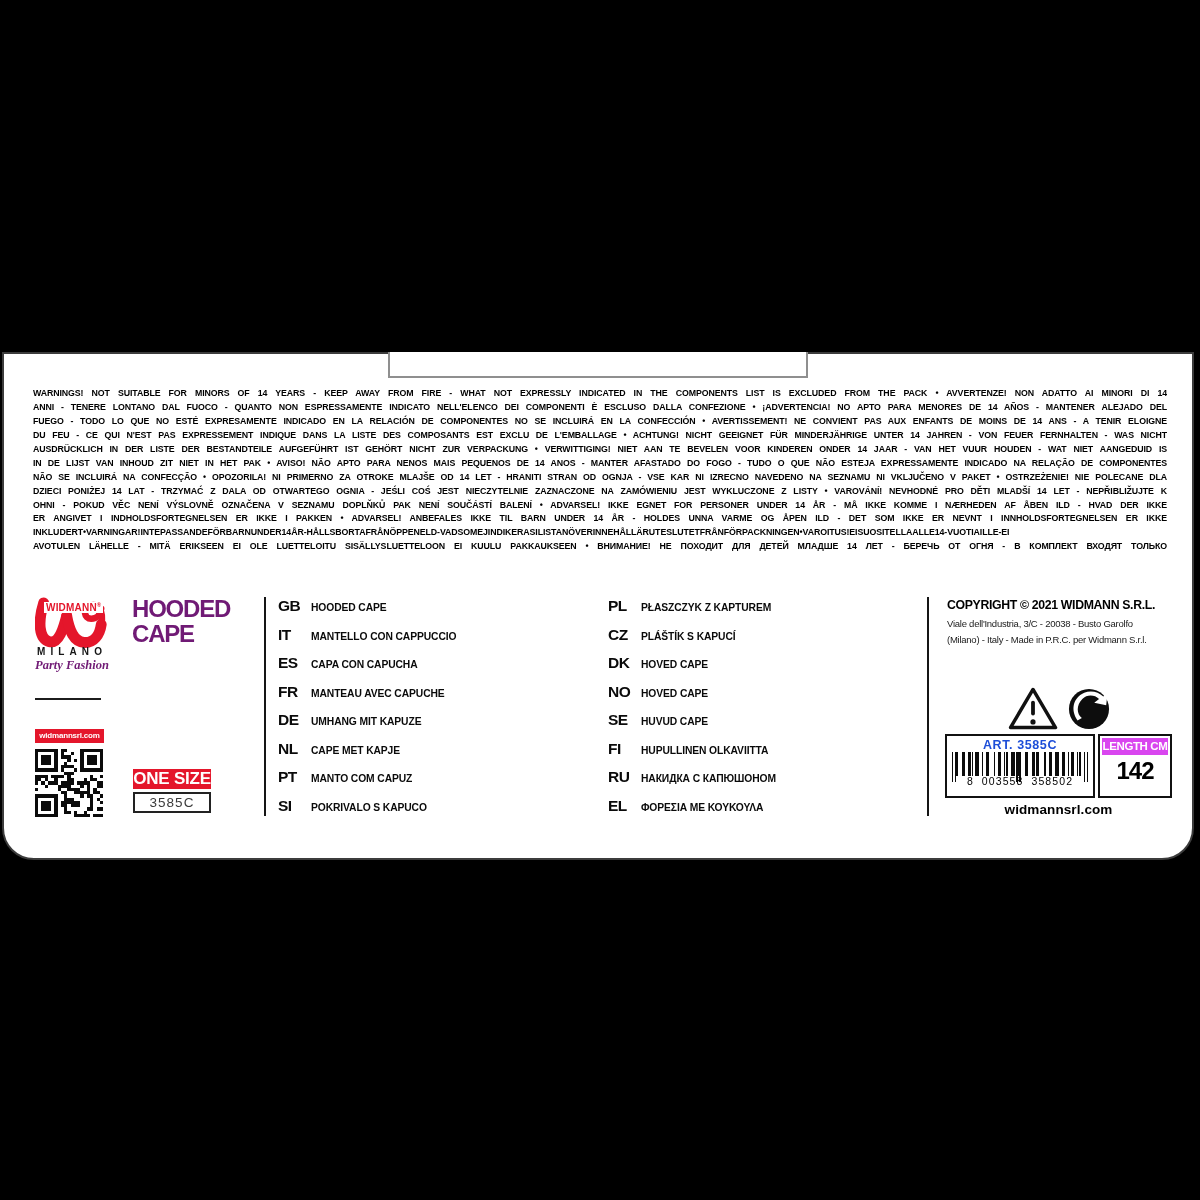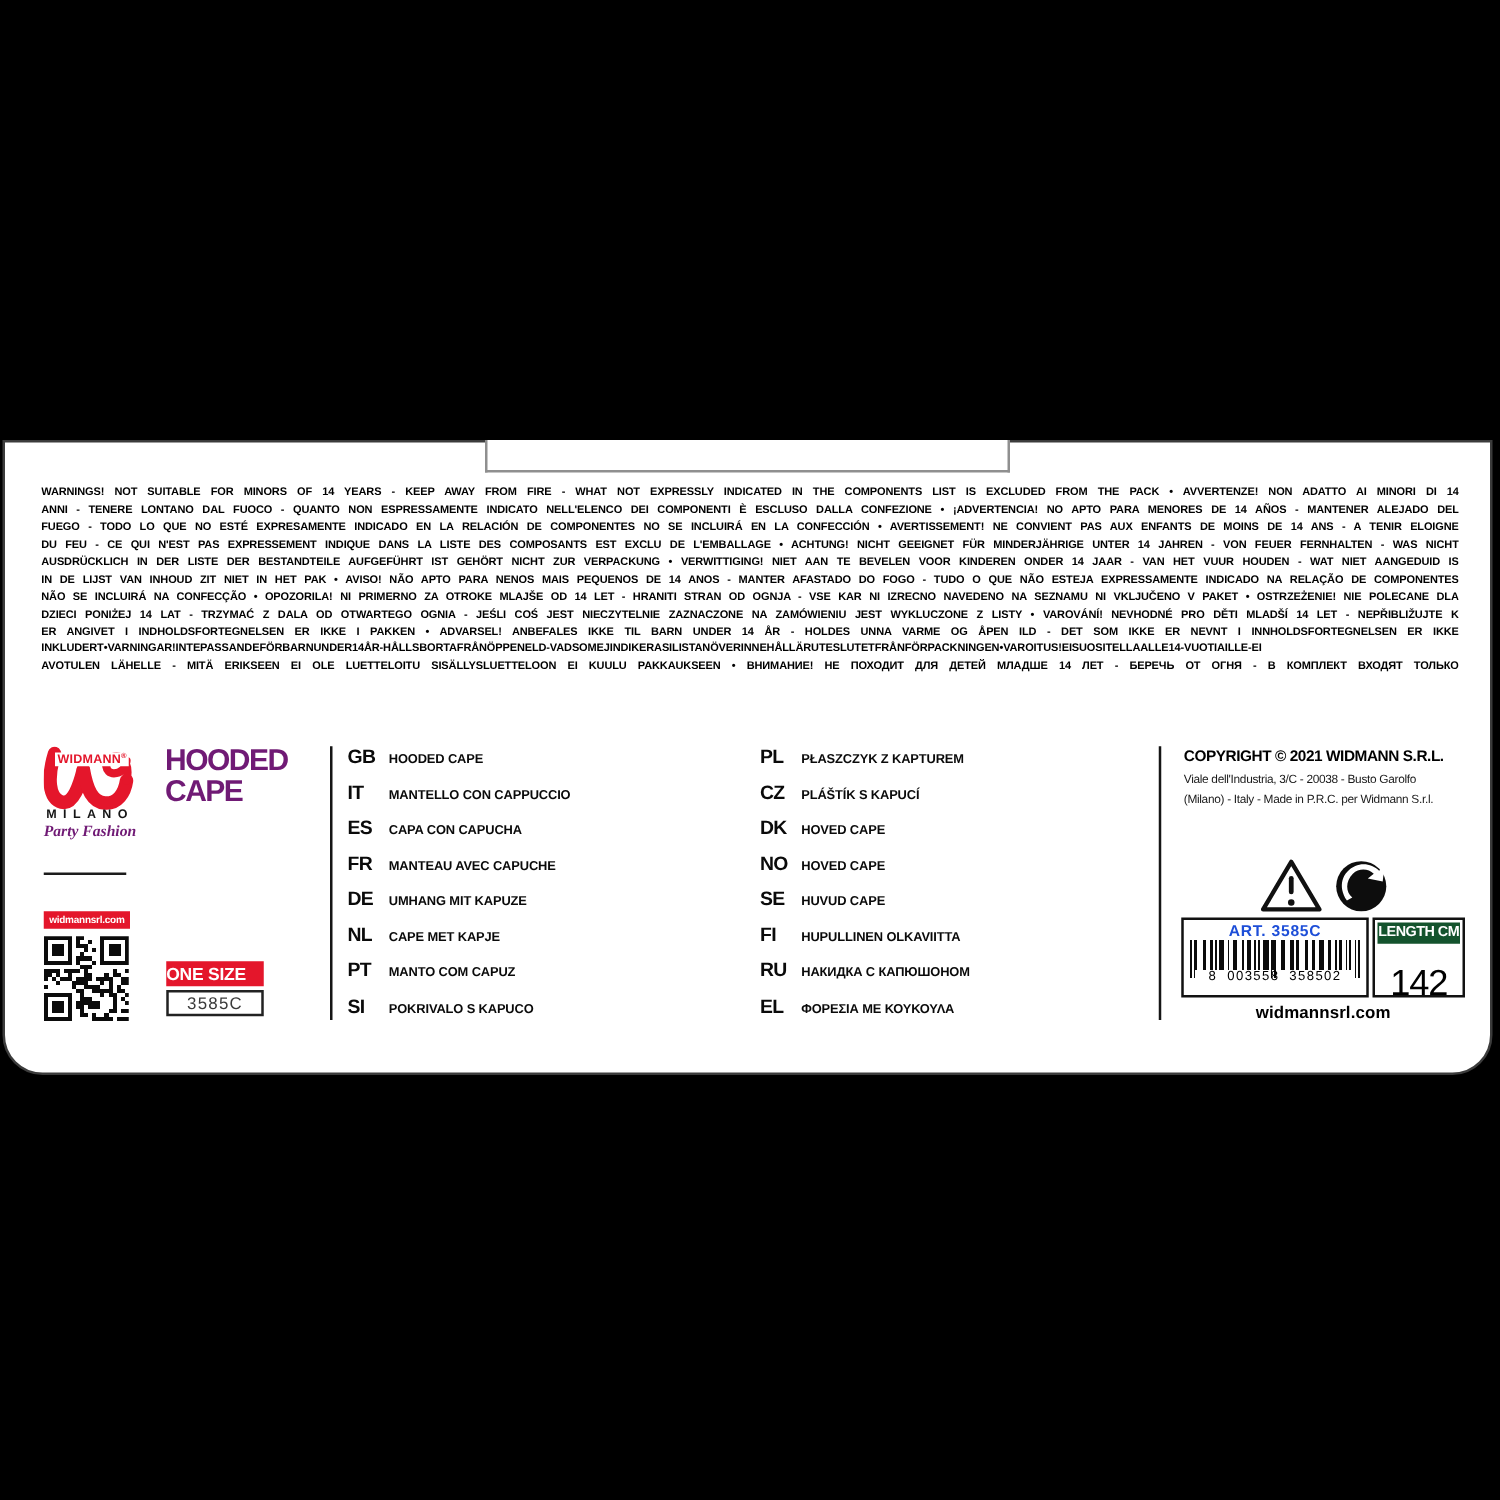--- a/index.html
+++ b/index.html
@@ -20,21 +20,21 @@
        font-size:10px;letter-spacing:0.2px;padding:0 2px;white-space:nowrap;}
   .wordmark sup{font-size:6px;}
   .milano{margin-top:-3px;font-size:10px;font-weight:bold;letter-spacing:5.1px;color:#151515;padding-left:2px;}
   .tagline{font-family:"Liberation Serif",serif;font-style:italic;font-weight:bold;font-size:12.5px;color:#701a75;margin-top:1px;}
   .rule{position:absolute;left:31px;top:344px;width:66px;height:2px;background:#1c1c1c;}
   .web-badge{position:absolute;left:31px;top:375px;width:69px;height:14px;background:#e4162b;color:#fff;
        font-weight:bold;font-size:8px;text-align:center;line-height:14px;letter-spacing:-0.2px;}
   .qr{position:absolute;left:31px;top:395px;width:68px;height:68px;}
   .qr svg{width:68px;height:68px;display:block;}
   .one-size{position:absolute;left:129px;top:415px;width:78px;height:20px;background:#e4162b;color:#fff;
-       font-weight:bold;font-size:14px;line-height:20px;letter-spacing:-0.2px;}
+       font-weight:bold;font-size:17px;text-align:center;line-height:20px;letter-spacing:-0.2px;}
   .code-box{position:absolute;left:129px;top:438px;width:78px;height:21px;border:2px solid #222;
        box-sizing:border-box;color:#3a3a3a;font-size:13.5px;text-align:center;line-height:17px;letter-spacing:1px;}
   
   .title{position:absolute;left:128px;top:242px;font-size:24px;font-weight:bold;line-height:25px;
        letter-spacing:-1.2px;color:#701a75;}
   .vdivider{position:absolute;width:2px;background:#151515;}
   .lang-col{position:absolute;top:243px;height:214px;display:flex;flex-direction:column;justify-content:space-between;}
   .lang-row{display:flex;align-items:baseline;height:14px;}
   .lang-code{width:33px;font-size:15.5px;font-weight:bold;letter-spacing:-0.5px;color:#0a0a0a;flex:none;}
   .lang-name{font-size:10.3px;font-weight:bold;letter-spacing:-0.1px;color:#0a0a0a;white-space:nowrap;}
@@ -43,42 +43,43 @@
        letter-spacing:-0.35px;white-space:nowrap;color:#000;}
   .addr{position:absolute;left:943px;top:262px;width:228px;font-size:9.5px;letter-spacing:-0.25px;
        line-height:15.5px;color:#1a1a1a;white-space:nowrap;}
   .symbols{position:absolute;left:1003px;top:332px;display:flex;align-items:center;gap:9px;}
   .barcode-box{position:absolute;left:941px;top:380px;width:150px;height:64px;border:2px solid #111;
        box-sizing:border-box;text-align:center;padding-top:2px;}
   .art{font-size:12.5px;font-weight:bold;letter-spacing:0.6px;height:14px;color:#1d4ed8;}
   .bars{width:136px;height:31px;margin:0 auto;display:block;}
   .bdigits{font-size:10.5px;letter-spacing:1.1px;word-spacing:4px;margin-top:-8px;color:#000;}
   .length-box{position:absolute;left:1094px;top:380px;width:74px;height:64px;border:2px solid #111;box-sizing:border-box;}
-  .length-head{margin:2px;background:#14532d;color:#fff;font-weight:bold;font-size:11.5px;height:17px;
+  .length-head{margin:2px;background:#d946ef;color:#fff;font-weight:bold;font-size:11.5px;height:17px;
        line-height:17px;text-align:center;letter-spacing:-0.4px;white-space:nowrap;}
-  .length-val{font-size:29px;font-weight:normal;text-align:center;letter-spacing:-1px;margin-top:16px;color:#000;}
+  .length-val{font-size:24px;font-weight:bold;text-align:center;letter-spacing:-1px;margin-top:2px;color:#000;}
   .website{position:absolute;left:941px;top:448px;width:227px;text-align:center;font-size:13.5px;
        font-weight:bold;letter-spacing:0.1px;color:#000;}
 </style>
 </head>
 <body>
 
 <div class="label-card">
 
   <div class="hang-tab"></div>
 
   <div class="warnings">
     <div class="wline">WARNINGS! NOT SUITABLE FOR MINORS OF 14 YEARS - KEEP AWAY FROM FIRE - WHAT NOT EXPRESSLY INDICATED IN THE COMPONENTS LIST IS EXCLUDED FROM THE PACK • AVVERTENZE! NON ADATTO AI MINORI DI 14</div>
     <div class="wline">ANNI - TENERE LONTANO DAL FUOCO - QUANTO NON ESPRESSAMENTE INDICATO NELL'ELENCO DEI COMPONENTI È ESCLUSO DALLA CONFEZIONE • ¡ADVERTENCIA! NO APTO PARA MENORES DE 14 AÑOS - MANTENER ALEJADO DEL</div>
     <div class="wline">FUEGO - TODO LO QUE NO ESTÉ EXPRESAMENTE INDICADO EN LA RELACIÓN DE COMPONENTES NO SE INCLUIRÁ EN LA CONFECCIÓN • AVERTISSEMENT! NE CONVIENT PAS AUX ENFANTS DE MOINS DE 14 ANS - A TENIR ELOIGNE</div>
     <div class="wline">DU FEU - CE QUI N'EST PAS EXPRESSEMENT INDIQUE DANS LA LISTE DES COMPOSANTS EST EXCLU DE L'EMBALLAGE • ACHTUNG! NICHT GEEIGNET FÜR MINDERJÄHRIGE UNTER 14 JAHREN - VON FEUER FERNHALTEN - WAS NICHT</div>
     <div class="wline">AUSDRÜCKLICH IN DER LISTE DER BESTANDTEILE AUFGEFÜHRT IST GEHÖRT NICHT ZUR VERPACKUNG • VERWITTIGING! NIET AAN TE BEVELEN VOOR KINDEREN ONDER 14 JAAR - VAN HET VUUR HOUDEN - WAT NIET AANGEDUID IS</div>
     <div class="wline">IN DE LIJST VAN INHOUD ZIT NIET IN HET PAK • AVISO! NÃO APTO PARA NENOS MAIS PEQUENOS DE 14 ANOS - MANTER AFASTADO DO FOGO - TUDO O QUE NÃO ESTEJA EXPRESSAMENTE INDICADO NA RELAÇÃO DE COMPONENTES</div>
     <div class="wline">NÃO SE INCLUIRÁ NA CONFECÇÃO • OPOZORILA! NI PRIMERNO ZA OTROKE MLAJŠE OD 14 LET - HRANITI STRAN OD OGNJA - VSE KAR NI IZRECNO NAVEDENO NA SEZNAMU NI VKLJUČENO V PAKET • OSTRZEŻENIE! NIE POLECANE DLA</div>
     <div class="wline">DZIECI PONIŻEJ 14 LAT - TRZYMAĆ Z DALA OD OTWARTEGO OGNIA - JEŚLI COŚ JEST NIECZYTELNIE ZAZNACZONE NA ZAMÓWIENIU JEST WYKLUCZONE Z LISTY • VAROVÁNÍ! NEVHODNÉ PRO DĚTI MLADŠÍ 14 LET - NEPŘIBLIŽUJTE K</div>
+    <div class="wline">OHNI - POKUD VĚC NENÍ VÝSLOVNĚ OZNAČENA V SEZNAMU DOPLŇKŮ PAK NENÍ SOUČÁSTÍ BALENÍ • ADVARSEL! IKKE EGNET FOR PERSONER UNDER 14 ÅR - MÅ IKKE KOMME I NÆRHEDEN AF ÅBEN ILD - HVAD DER IKKE</div>
     <div class="wline">ER ANGIVET I INDHOLDSFORTEGNELSEN ER IKKE I PAKKEN • ADVARSEL! ANBEFALES IKKE TIL BARN UNDER 14 ÅR - HOLDES UNNA VARME OG ÅPEN ILD - DET SOM IKKE ER NEVNT I INNHOLDSFORTEGNELSEN ER IKKE</div>
     <div class="wline" style="text-align-last:left">INKLUDERT•VARNINGAR!INTEPASSANDEFÖRBARNUNDER14ÅR-HÅLLSBORTAFRÅNÖPPENELD-VADSOMEJINDIKERASILISTANÖVERINNEHÅLLÄRUTESLUTETFRÅNFÖRPACKNINGEN•VAROITUS!EISUOSITELLAALLE14-VUOTIAILLE-EI</div>
     <div class="wline">AVOTULEN LÄHELLE - MITÄ ERIKSEEN EI OLE LUETTELOITU SISÄLLYSLUETTELOON EI KUULU PAKKAUKSEEN • ВНИМАНИЕ! НЕ ПОХОДИТ ДЛЯ ДЕТЕЙ МЛАДШЕ 14 ЛЕТ - БЕРЕЧЬ ОТ ОГНЯ - В КОМПЛЕКТ ВХОДЯТ ТОЛЬКО</div>
   </div>
 
   <div class="logo-block">
     <svg viewBox="0 0 100 72" width="72" height="52">
       <path d="M12 8 C4 34 5 58 20 62 C33 65 40 42 44 26" stroke="#e4162b" stroke-width="15" fill="none" stroke-linecap="round"></path>
       <path d="M44 26 C48 48 54 62 68 63 C82 64 90 52 92 38" stroke="#e4162b" stroke-width="15" fill="none" stroke-linecap="round"></path>
       <path d="M92 38 C96 20 88 8 76 12 C66 16 68 30 78 30 C86 30 91 24 92 16" stroke="#e4162b" stroke-width="9" fill="none" stroke-linecap="round"></path>

